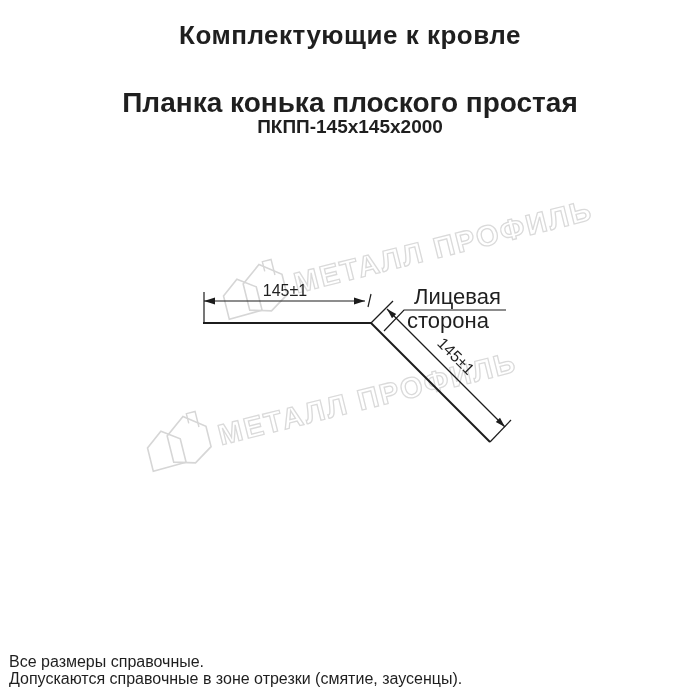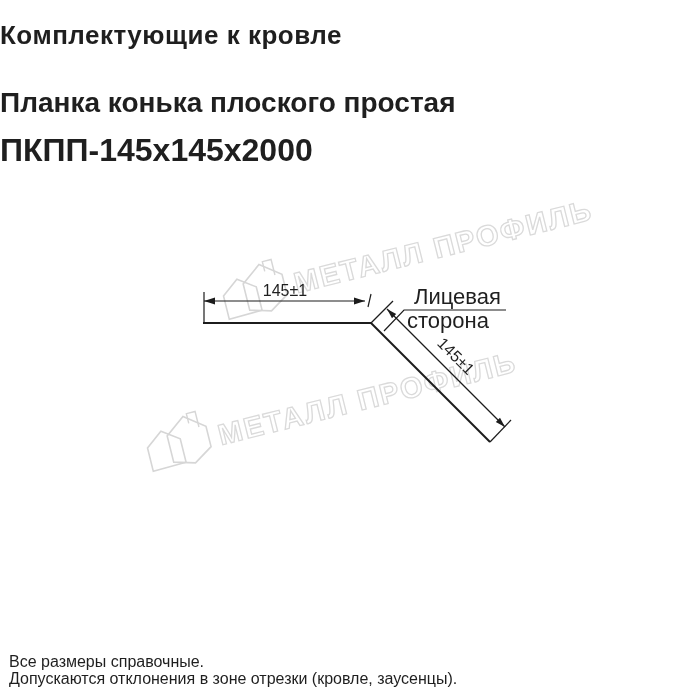--- a/index.html
+++ b/index.html
@@ -2,24 +2,24 @@
 <html><head>
 <meta charset="utf-8">
 <style>
   html,body{margin:0;padding:0}
   body{
     width:700px;height:700px;position:relative;overflow:hidden;
     background:#ffffff;color:#1f1f1f;
     font-family:"Liberation Sans", sans-serif;
   }
   .abs{position:absolute}
-  .title-line{left:0;width:700px;text-align:left;font-weight:bold;white-space:nowrap}
+  .title-line{left:0;width:700px;text-align:center;font-weight:bold;white-space:nowrap}
   #page-title{top:20px;font-size:26px;letter-spacing:.5px}
   #product-name{top:87px;font-size:28px}
-  #product-code{top:132px;font-size:32px}
+  #product-code{top:116px;font-size:19px}
   #diagram-svg{position:absolute;left:0;top:0}
   .dim-text{fill:#1f1f1f;font-size:16px;font-family:"Liberation Sans",sans-serif}
   .face-text{fill:#1f1f1f;font-size:22px;font-family:"Liberation Sans",sans-serif}
   .wm-text{
     fill:#ffffff;font-size:29px;font-weight:bold;letter-spacing:2px;
     font-family:"Liberation Sans",sans-serif;
   }
   .wm-shape{fill:none}
   .footer-note{left:9px;font-size:16px;white-space:nowrap}
   #footer-note-1{top:653px}
@@ -71,13 +71,13 @@
   <polygon points="387,309 396.2,313.9 392,318.2" fill="#1c1c1c"></polygon>
   <polygon points="505,427 500,417.8 495.8,422.1" fill="#1c1c1c"></polygon>
   <text class="dim-text" text-anchor="middle" transform="translate(452,360) rotate(45)">145±1</text>
 
   <polyline points="384,331 404,310 506,310" fill="none" stroke-width="1.2" stroke="#1c1c1c"></polyline>
   <text class="face-text" x="414" y="304">Лицевая</text>
   <text class="face-text" x="407" y="328">сторона</text>
 </svg>
 
 <div class="abs footer-note" id="footer-note-1">Все размеры справочные.</div>
-<div class="abs footer-note" id="footer-note-2">Допускаются отклонения в зоне отрезки (кровле, заусенцы).</div>
+<div class="abs footer-note" id="footer-note-2">Допускаются справочные в зоне отрезки (смятие, заусенцы).</div>
 
 </body></html>

